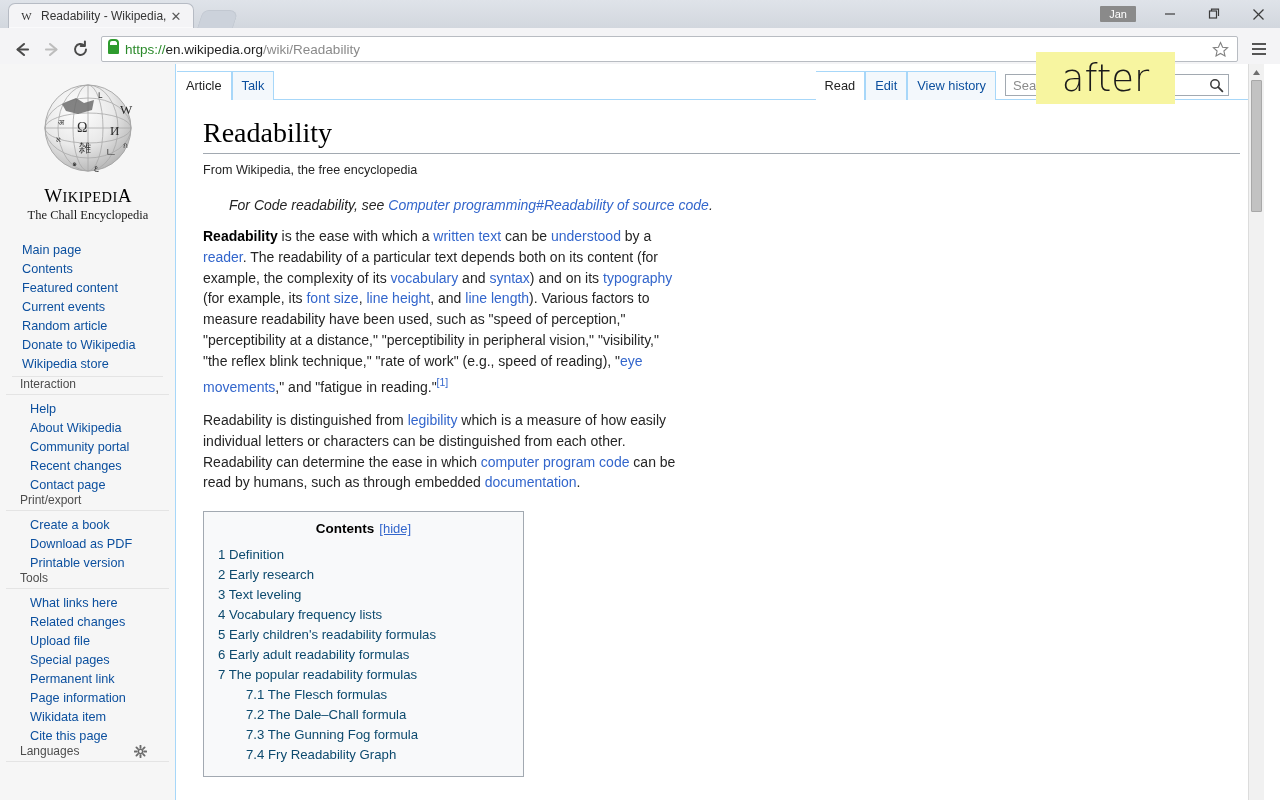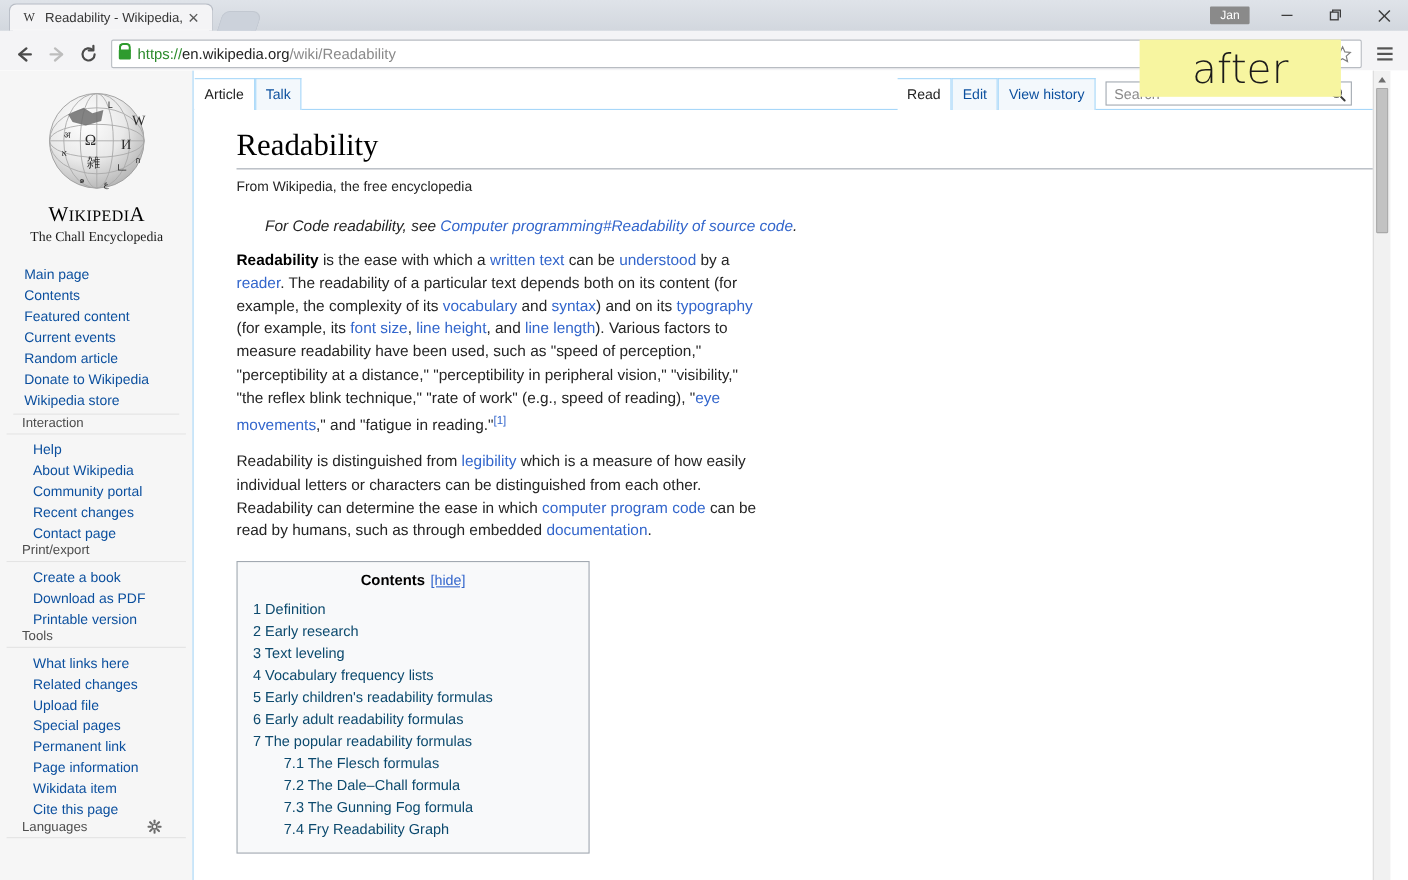--- a/index.html
+++ b/index.html
@@ -252,21 +252,20 @@
     font-size: 13px;
     font-family: "Liberation Sans", sans-serif;
     color: #222;
   }
   .searchbox input::placeholder { color: #8b8b8b; }
   .mag { width: 15px; height: 15px; flex: 0 0 15px; }
 
   .article {
     padding: 17px 0 0 26px;
     width: 1045px;
-    margin-left: 12px;
   }
   h1.firstHeading {
     font-family: "Liberation Serif", serif;
     font-weight: normal;
     font-size: 28px;
     margin: 0 0 4px 0;
     padding-bottom: 4px;
     border-bottom: 1px solid #a2a9b1;
     width: 1037px;
     color: #000;
@@ -303,22 +302,22 @@
   }
   .toc-title .hide { font-weight: normal; color: #3366cc; font-size: 13px; margin-left: 5px; }
   ul.toc-list { list-style: none; margin: 0; padding: 0; }
   ul.toc-list li { padding: 2.5px 0; }
   ul.toc-list li.lvl2 { padding-left: 28px; }
   ul.toc-list a { color: #0c4a6e; text-decoration: none; font-size: 13.2px; }
 
   
   .annotation {
     position: absolute;
-    left: 1036px; top: 36px;
-    width: 183px; height: 52px;
+    left: 1036px; top: 52px;
+    width: 139px; height: 52px;
     background: #f7f5a0;
     z-index: 60;
     display: flex; align-items: center; justify-content: center;
   }
   .annotation span {
     font-family: "DejaVu Sans", sans-serif;
     font-size: 37px;
     font-weight: 300;
     color: #1a1a1a;
     letter-spacing: 0px;

